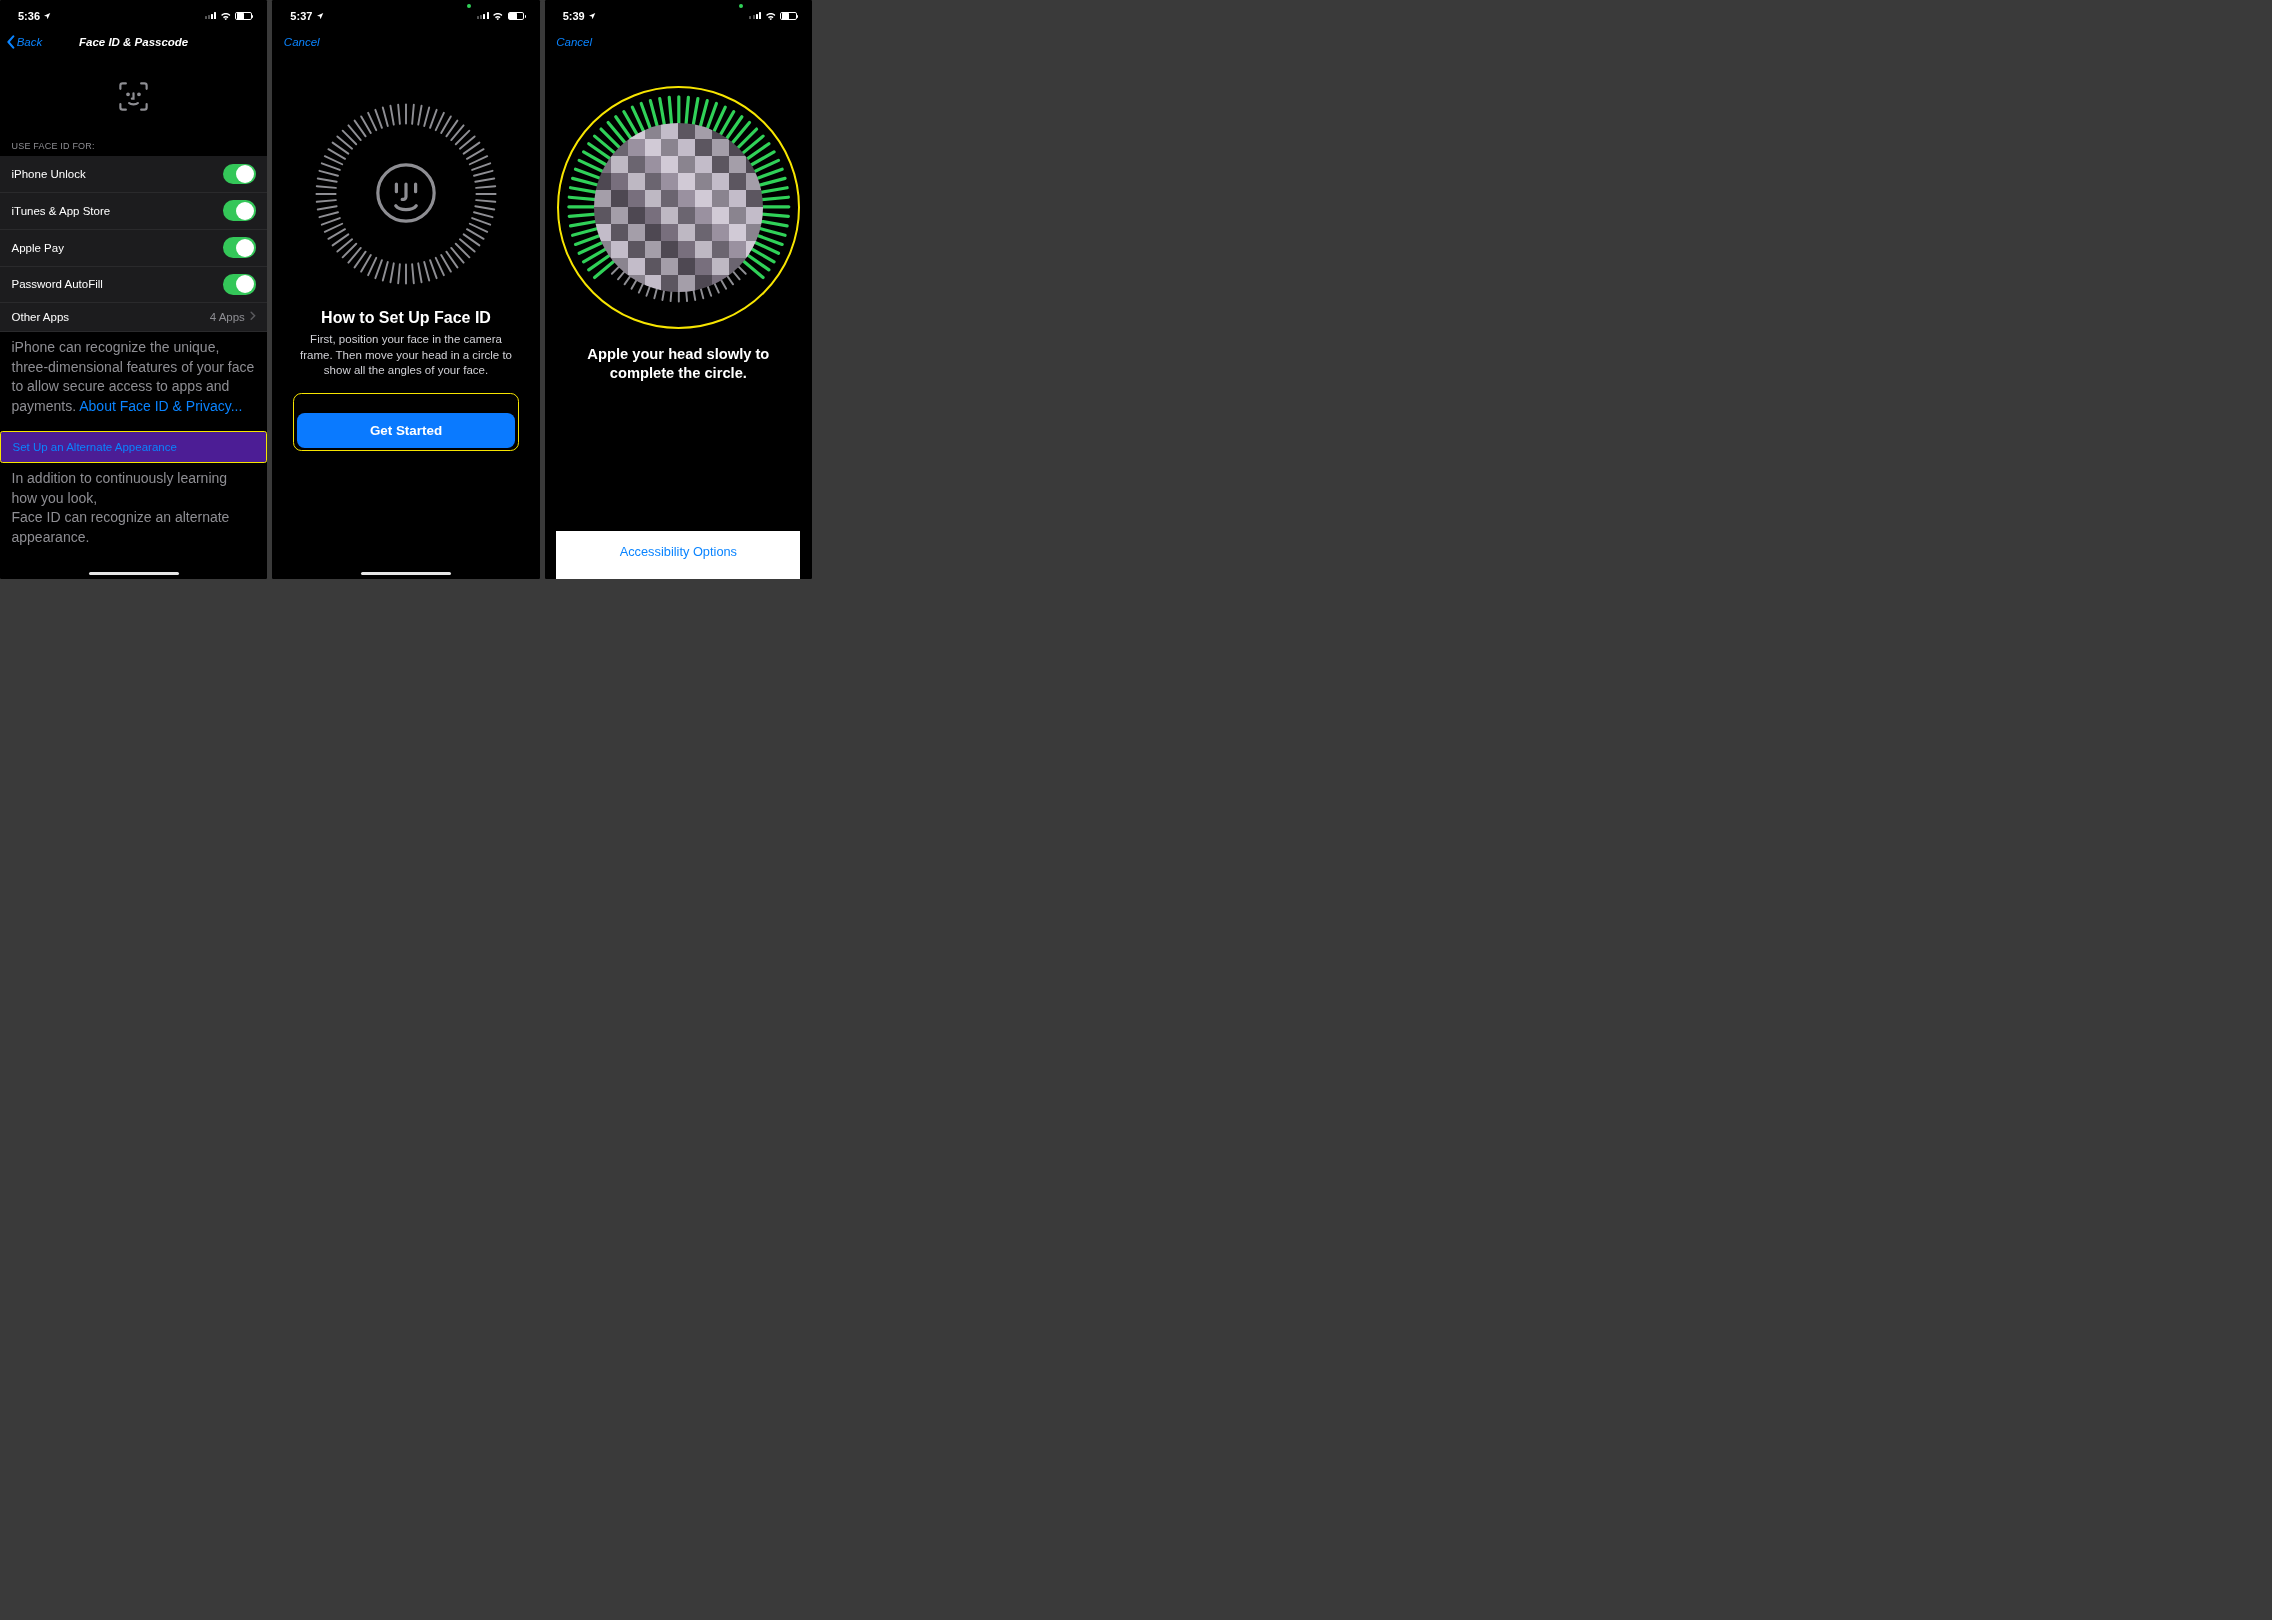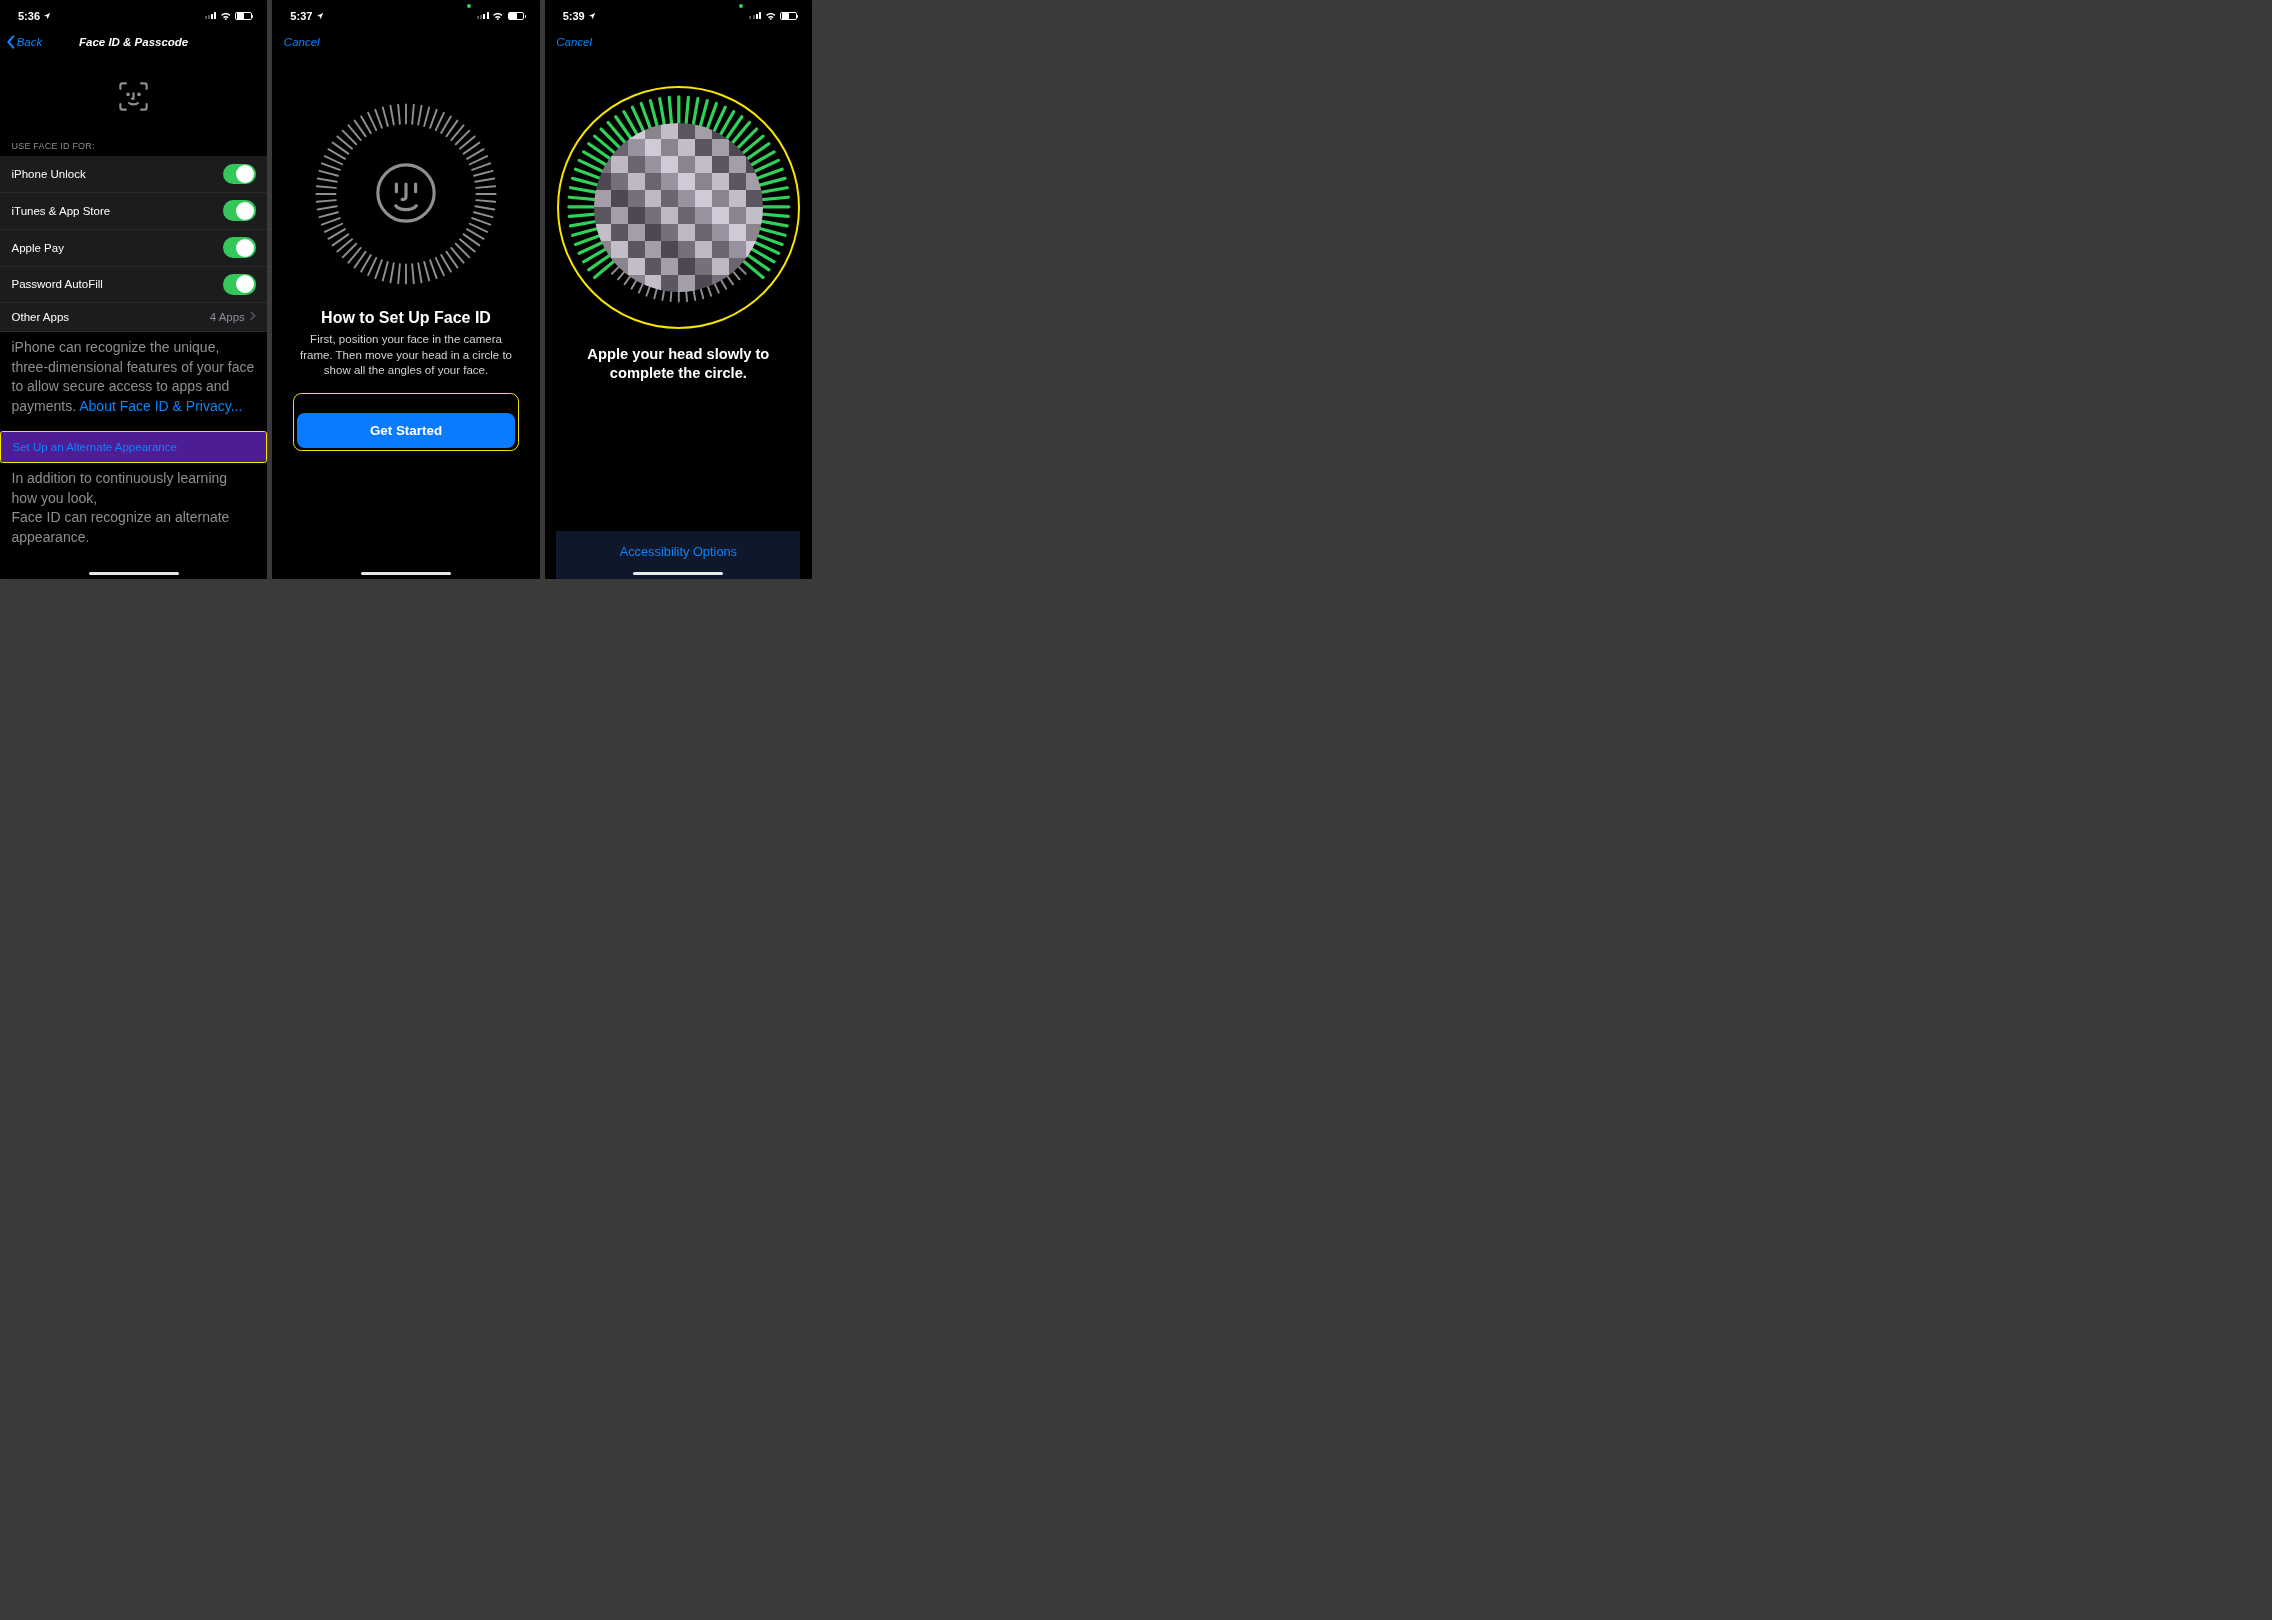--- a/index.html
+++ b/index.html
@@ -79,21 +79,21 @@
 
   
   .content3{flex:1; display:flex; flex-direction:column; align-items:center; padding:0 11.5px;}
   .scan-wrap{ position:relative; width:243px; height:243px; margin-top:25.6px;}
   .yellow-ring{position:absolute; inset:0; border:2.6px solid #f7e500; border-radius:50%;}
   .green-ticks{position:absolute; inset:7.7px;}
   .face-img{position:absolute; inset:37px; border-radius:50%; overflow:hidden;}
   .pixelated{width:100%;height:100%;display:grid;grid-template-columns:repeat(10,1fr);grid-template-rows:repeat(10,1fr);}
   .pixelated div{}
   .instr{ color:#fff; font-size:14.7px; font-weight:700; text-align:center; line-height:1.3; margin-top:16.6px; padding:0 12.8px;}
-  .bottom-bar{margin-top:auto; width:100%; background:#0f172a; padding:12.8px 0 20.5px; text-align:center;}
+  .bottom-bar{margin-top:auto; width:100%; background:#ffffff; padding:12.8px 0 20.5px; text-align:center;}
   .acc-link{color:#0a84ff; font-size:12.8px;}
 
   .home-indicator{position:absolute; bottom:3.8px; left:50%; transform:translateX(-50%); width:90px; height:3.2px; background:#fff; border-radius:1.9px; opacity:0.9;}
   .loc-arrow svg{display:block;}
 </style>
 </head>
 <body>
 
 <div class="phone">
   <div class="status-bar">

